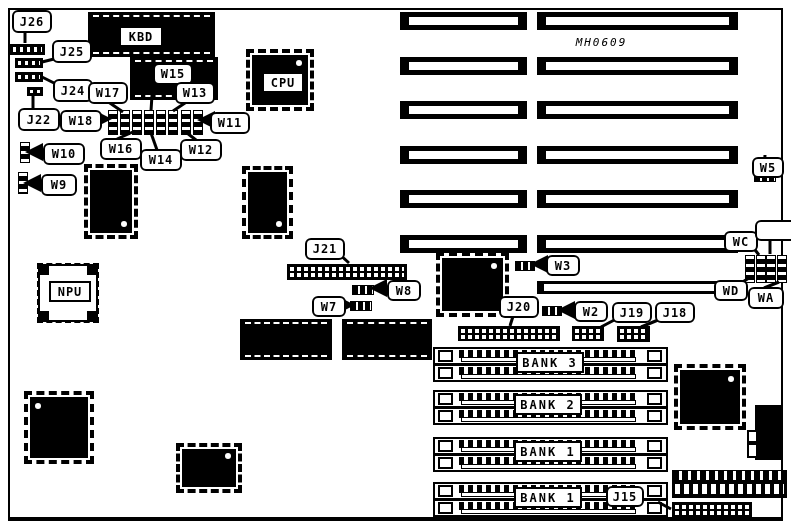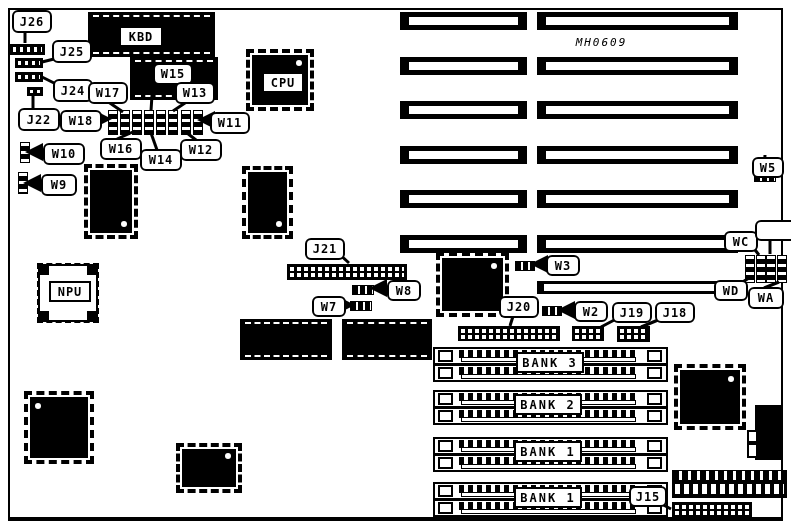--- a/index.html
+++ b/index.html
@@ -276,15 +276,15 @@
   <div class="abs callout" style="left:546px;top:255px;width:30px;height:17px;">W3</div>
   <div class="abs callout" style="left:574px;top:301px;width:30px;height:17px;">W2</div>
   <div class="abs callout" style="left:499px;top:296px;width:36px;height:18px;">J20</div>
   <div class="abs callout" style="left:612px;top:302px;width:36px;height:17px;">J19</div>
   <div class="abs callout" style="left:655px;top:302px;width:36px;height:17px;">J18</div>
   <div class="abs callout" style="left:752px;top:139px;width:28px;height:17px;margin-top:18px;">W5</div>
   <div class="abs callout" style="left:724px;top:231px;width:30px;height:17px;">WC</div>
   <div class="abs callout" style="left:755px;top:220px;width:30px;height:17px;padding-left:40px;">WB</div>
   <div class="abs callout" style="left:714px;top:280px;width:30px;height:17px;">WD</div>
   <div class="abs callout" style="left:748px;top:287px;width:32px;height:18px;">WA</div>
-  <div class="abs callout" style="left:629px;top:486px;width:34px;height:17px;text-align:center;">J15</div>
+  <div class="abs callout" style="left:606px;top:486px;width:34px;height:17px;text-align:center;">J15</div>
 
 </div>
 
 </body></html>

